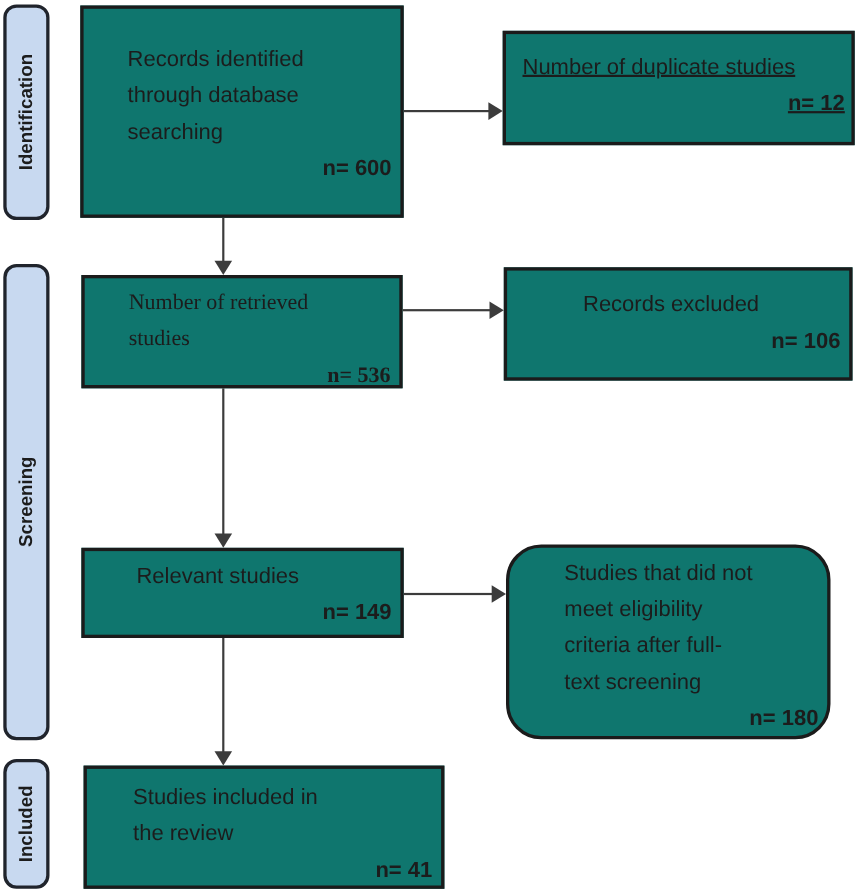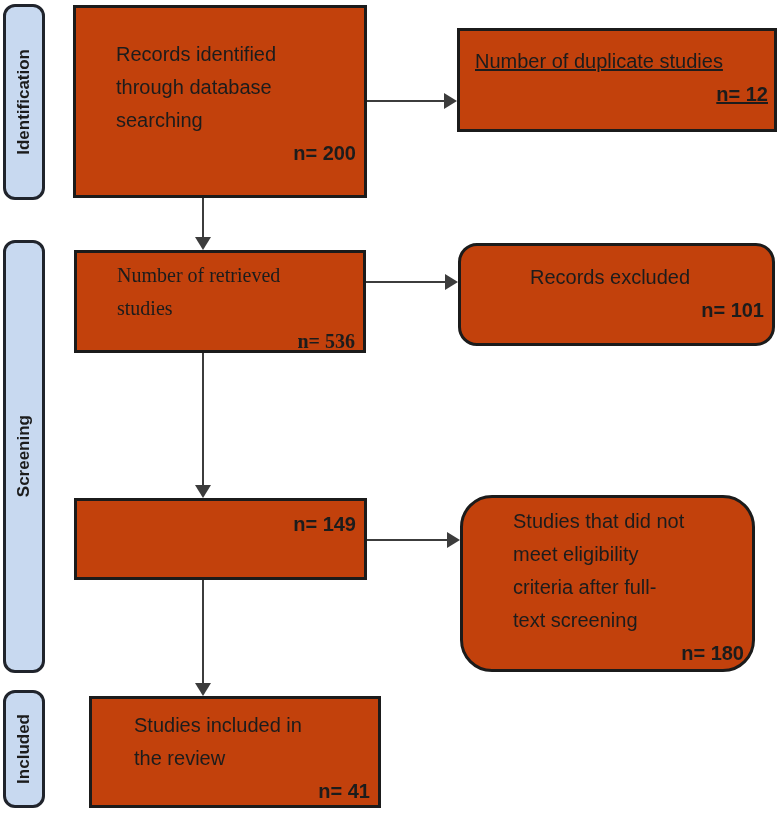--- a/index.html
+++ b/index.html
@@ -37,36 +37,36 @@
     color: var(--text);
     white-space: nowrap;
   }
   #stage-identification { left: 3px;  top: 4px;   width: 42px; height: 196px; }
   #stage-screening      { left: 3px;  top: 240px; width: 42px; height: 433px; }
   #stage-included       { left: 3px;  top: 690px; width: 42px; height: 118px; }
 
   
   .box {
     position: absolute;
-    background: #c2410c;
+    background: #0f766e;
     border: 3px solid var(--box-border);
     color: var(--text);
     font-size: 20px;
     line-height: 33px;
   }
   .box-text { white-space: pre-line; }
   .box-n { font-weight: bold; text-align: right; }
 
   #box-identified   { left: 73px;  top: 5px;   width: 294px; height: 193px; padding: 30px 8px 0 40px; }
   #box-duplicates   { left: 457px; top: 28px;  width: 320px; height: 104px; padding: 14px 6px 0 15px; text-decoration: underline; }
   #box-retrieved    { left: 74px;  top: 250px; width: 292px; height: 103px; padding: 6px 8px 0 40px; font-family: Liberation Serif, serif; }
-  #box-excluded     { left: 458px; top: 243px; width: 317px; height: 103px; padding: 15px 8px 0 69px; border-radius: 19px; }
+  #box-excluded     { left: 458px; top: 243px; width: 317px; height: 103px; padding: 15px 8px 0 69px; }
   #box-relevant     { left: 74px;  top: 498px; width: 293px; height: 82px;  padding: 7px 8px 0 47px; }
   #box-not-eligible { left: 460px; top: 495px; width: 295px; height: 177px; padding: 7px 8px 0 50px; border-radius: 32px; }
-  #box-included     { left: 89px;  top: 696px; width: 292px; height: 112px; padding: 10px 8px 0 42px; }
+  #box-included     { left: 76px;  top: 696px; width: 328px; height: 112px; padding: 10px 8px 0 42px; }
 
   
   .varrow { position: absolute; width: 16px; }
   .varrow::before {
     content: ""; position: absolute;
     left: 7px; top: 0; bottom: 12px; width: 2px;
     background: var(--arrow);
   }
   .varrow::after {
     content: ""; position: absolute;
@@ -107,40 +107,41 @@
     <span>Screening</span>
   </div>
   <div class="stage" id="stage-included">
     <span>Included</span>
   </div>
 
   <div class="box" id="box-identified">
     <div class="box-text">Records identified
 through database
 searching</div>
-    <div class="box-n">n= 200</div>
+    <div class="box-n">n= 600</div>
   </div>
 
   <div class="box" id="box-duplicates">
     <div class="box-text">Number of duplicate studies</div>
     <div class="box-n">n= 12</div>
   </div>
 
   <div class="box" id="box-retrieved">
     <div class="box-text">Number of retrieved
 studies</div>
     <div class="box-n">n= 536</div>
   </div>
 
   <div class="box" id="box-excluded">
     <div class="box-text">Records excluded</div>
-    <div class="box-n">n= 101</div>
+    <div class="box-n">n= 106</div>
   </div>
 
   <div class="box" id="box-relevant">
+    <div class="box-text">Relevant studies</div>
     <div class="box-n">n= 149</div>
   </div>
 
   <div class="box" id="box-not-eligible">
     <div class="box-text">Studies that did not
 meet eligibility
 criteria after full-
 text screening</div>
     <div class="box-n">n= 180</div>
   </div>

